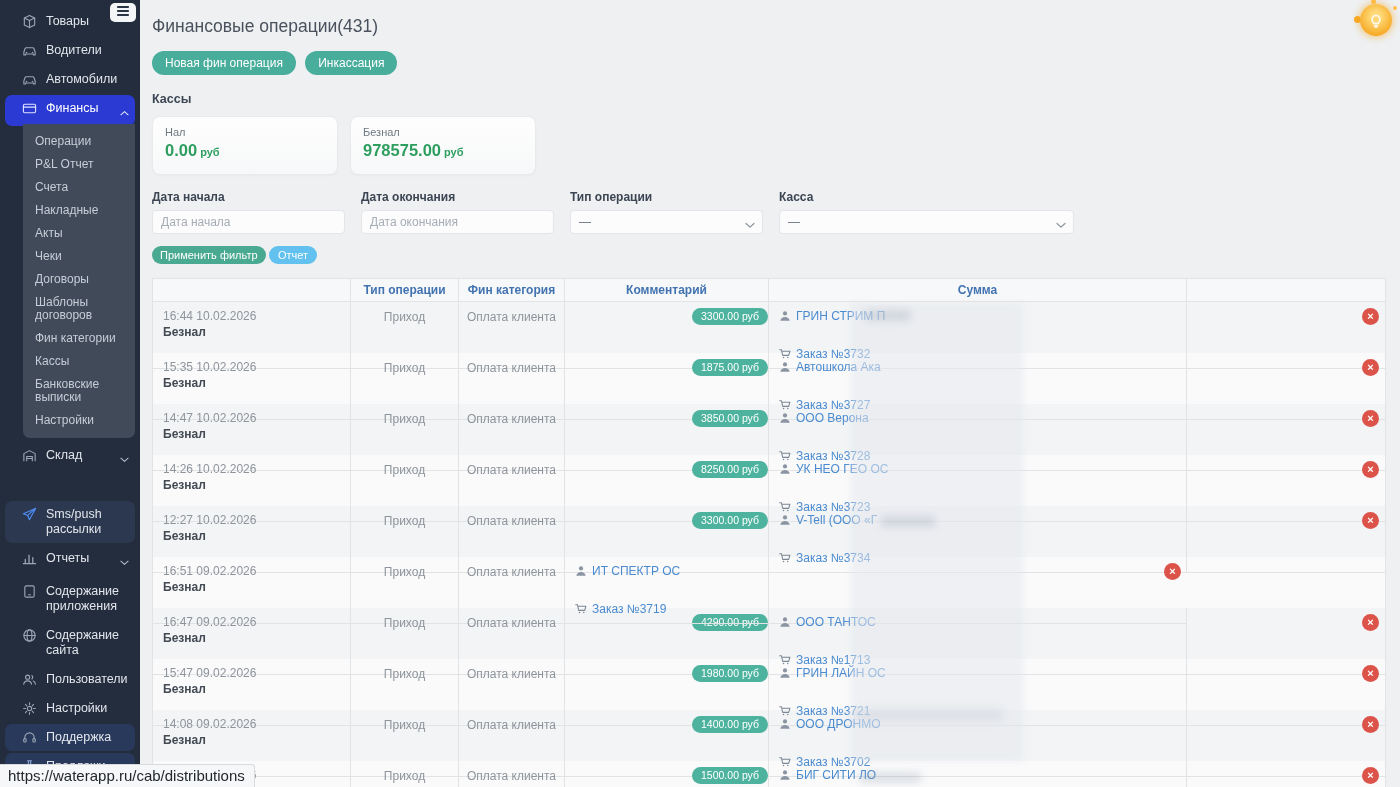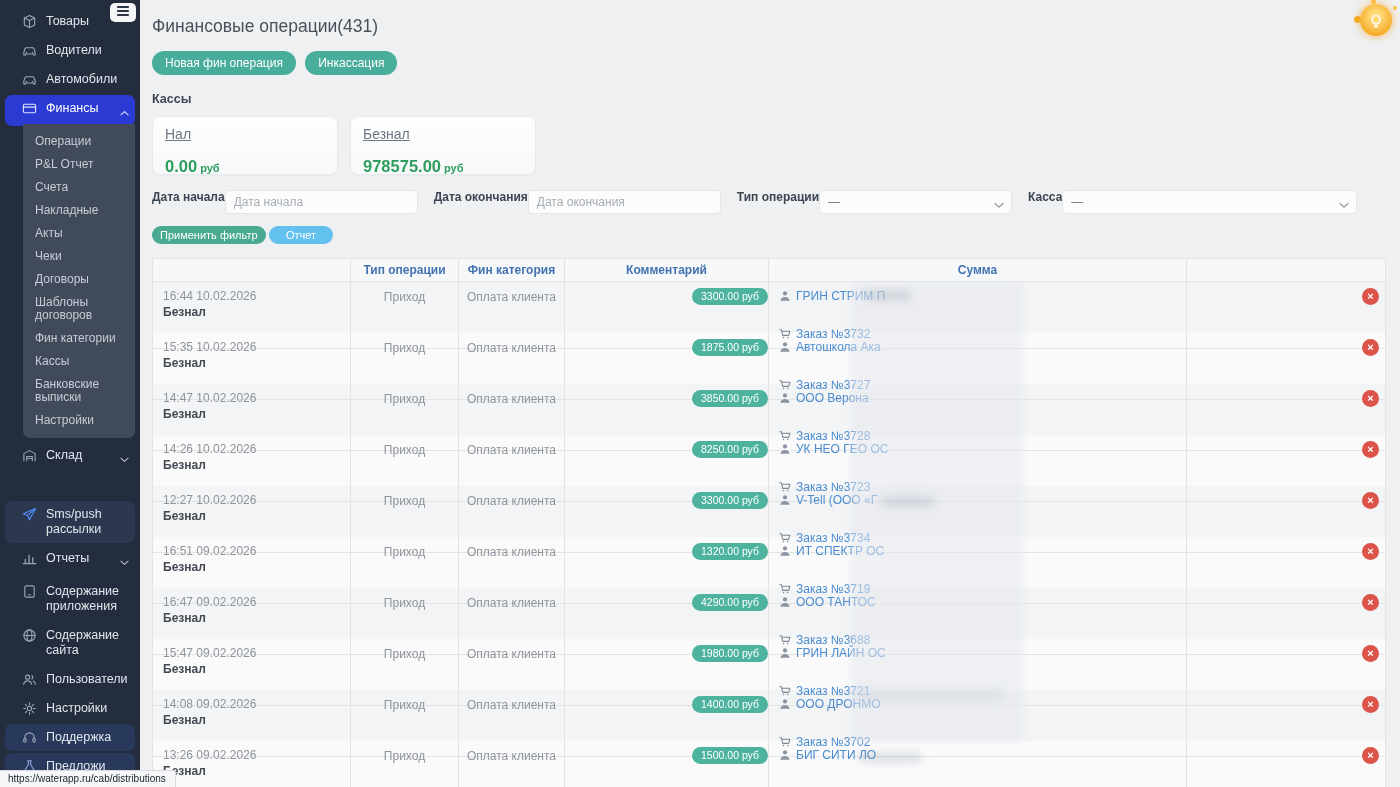--- a/index.html
+++ b/index.html
@@ -38,62 +38,62 @@
   .sb-item.hl-soft { background:#2c3850;margin-top:28px; }
   .sb-sub {
     margin:-4px 5px 4px 23px; background:#404a59; border-radius:0 0 7px 7px;
     padding:6px 0 6px 0;
   }
   .sb-sub-item {
     padding:5px 8px 5px 12px; font-size:12px; line-height:13px; color:#c6cdd7; cursor:pointer;
   }
   .statusbar {
     position:fixed; left:0; bottom:0; z-index:20;
-    background:#f6f7f8; color:#23272d; font-size:10px;
+    background:#f6f7f8; color:#23272d; font-size:15px;
     padding:2px 9px 3px 8px; border-radius:0 3px 0 0;
     border:1px solid #d8dadd; border-left:none; border-bottom:none;
     white-space:nowrap;
   }
 
   
   .main { flex:1; height:787px; overflow:hidden; padding:10px 14px 0 12px; position:relative; }
   .page-title { font-size:17.5px; color:#49525c; font-weight:400; margin:6px 0 14px 0; }
   .btn { display:inline-block; border:none; cursor:pointer; color:#fff; font-family:inherit;text-align:right; }
   .btn-teal {
     background:#49ad9b; font-size:12px; padding:5px 13px; border-radius:13px; margin-right:6px;
   }
   .section-label { font-weight:bold; font-size:12.5px; color:#3c4653; margin:17px 0 10px 0; }
   .cards { display:flex; gap:12px; }
   .card {
     width:186px; height:59px; border:1px solid #e8eaec; border-radius:8px;
     background:linear-gradient(180deg,#fefefe,#f7f8f9);
     box-shadow:0 1px 2px rgba(0,0,0,0.03);
     padding:9px 12px;
   }
-  .card-label { font-size:14px; color:#6e7883; margin-bottom:15px;text-decoration:underline; }
+  .card-label { font-size:11px; color:#6e7883; margin-bottom:3px; }
   .card-value { color:#2e9e5f; font-weight:bold; font-size:16.5px; }
   .card-cur { font-size:11px; font-weight:bold; margin-left:3px; }
 
   .filters { display:flex; gap:16px; margin-top:15px; }
-  .filter-field { display:flex; }
+  .filter-field { display:flex; flex-direction:column; }
   .filter-label { font-weight:bold; font-size:12px; color:#3c4653; margin-bottom:6px; }
   .filter-input, .filter-select {
     width:193px; height:24px; border:1px solid #e3e5e8; border-radius:4px;
     background:#fcfcfd; font-size:12px; color:#6b7280; padding:0 8px;
     font-family:inherit;
   }
   .filter-input::placeholder { color:#a6adb5; }
   .select-wrap { position:relative; }
   .select-wrap.wide .filter-select { width:295px; }
   .select-value { display:flex; align-items:center; height:24px; }
   .select-chevron { position:absolute; right:8px; top:8px; color:#8a929c; }
   .select-chevron svg { width:10px; height:7px; }
   .filter-buttons { margin-top:12px; }
   .btn-apply { background:#4aa991; font-size:11px; padding:3px 8px; border-radius:9px; }
-  .btn-report { background:#62c1ef; font-size:11px; padding:3px 17px; border-radius:9px; }
+  .btn-report { background:#62c1ef; font-size:11px; padding:3px 9px; border-radius:9px; }
 
   
   .table-wrap { position:relative; margin-top:14px; width:1234px; border:1px solid #e2e3e5; border-bottom:none; background:#fafafa; }
   .trow { display:grid; grid-template-columns:198px 108px 106px 204px 418px 1fr; }
   .trow > div { border-right:1px solid #e2e3e5; border-bottom:1px solid #e2e3e5; }
   .trow > div:last-child { border-right:none; }
   .thead { background:#f7f8f9; }
   .thead > div {
     height:23px; display:flex; align-items:center; justify-content:center;
     font-weight:bold; font-size:12px; color:#4273b1;
@@ -534,23 +534,20 @@
     </div>
   </div>
 
   <div class="trow data">
     <div class="cell-dt">
       <div class="dt-time">16:51 09.02.2026</div>
       <div class="dt-method">Безнал</div>
     </div>
     <div class="cell-center">Приход</div>
     <div class="cell-center">Оплата клиента</div>
-    <div class="cell-amount">
-      <span class="amount-pill">1320.00 руб</span>
-    </div>
     <div class="cell-comment">
       <div class="comment-line">
         <span class="ic person">
                 <svg viewBox="0 0 12 12">
                   <circle cx="6" cy="3.4" r="2.1" fill="currentColor" stroke="none"></circle>
                   <path d="M1.3 10.8c.5-2.8 2.4-3.9 4.7-3.9s4.2 1.1 4.7 3.9z" fill="currentColor" stroke="none"></path>
                 </svg>
               </span>
         <span>ИТ СПЕКТР ОС</span>
       </div>
@@ -591,21 +588,21 @@
         <span>ООО ТАНТОС</span>
       </div>
       <div class="comment-line">
         <span class="ic">
                 <svg viewBox="0 0 14 12">
                   <path d="M.8 1h2l1.5 6.6h7l1.4-4.8H3.6"></path>
                   <circle cx="5.3" cy="10" r=".9" fill="currentColor" stroke="none"></circle>
                   <circle cx="10.2" cy="10" r=".9" fill="currentColor" stroke="none"></circle>
                 </svg>
               </span>
-        <span>Заказ №3688</span>
+        <span>Заказ №1713</span>
       </div>
     </div>
     <div class="cell-del">
       <span class="del-btn">×</span>
     </div>
   </div>
 
   <div class="trow data">
     <div class="cell-dt">
       <div class="dt-time">15:47 09.02.2026</div>

